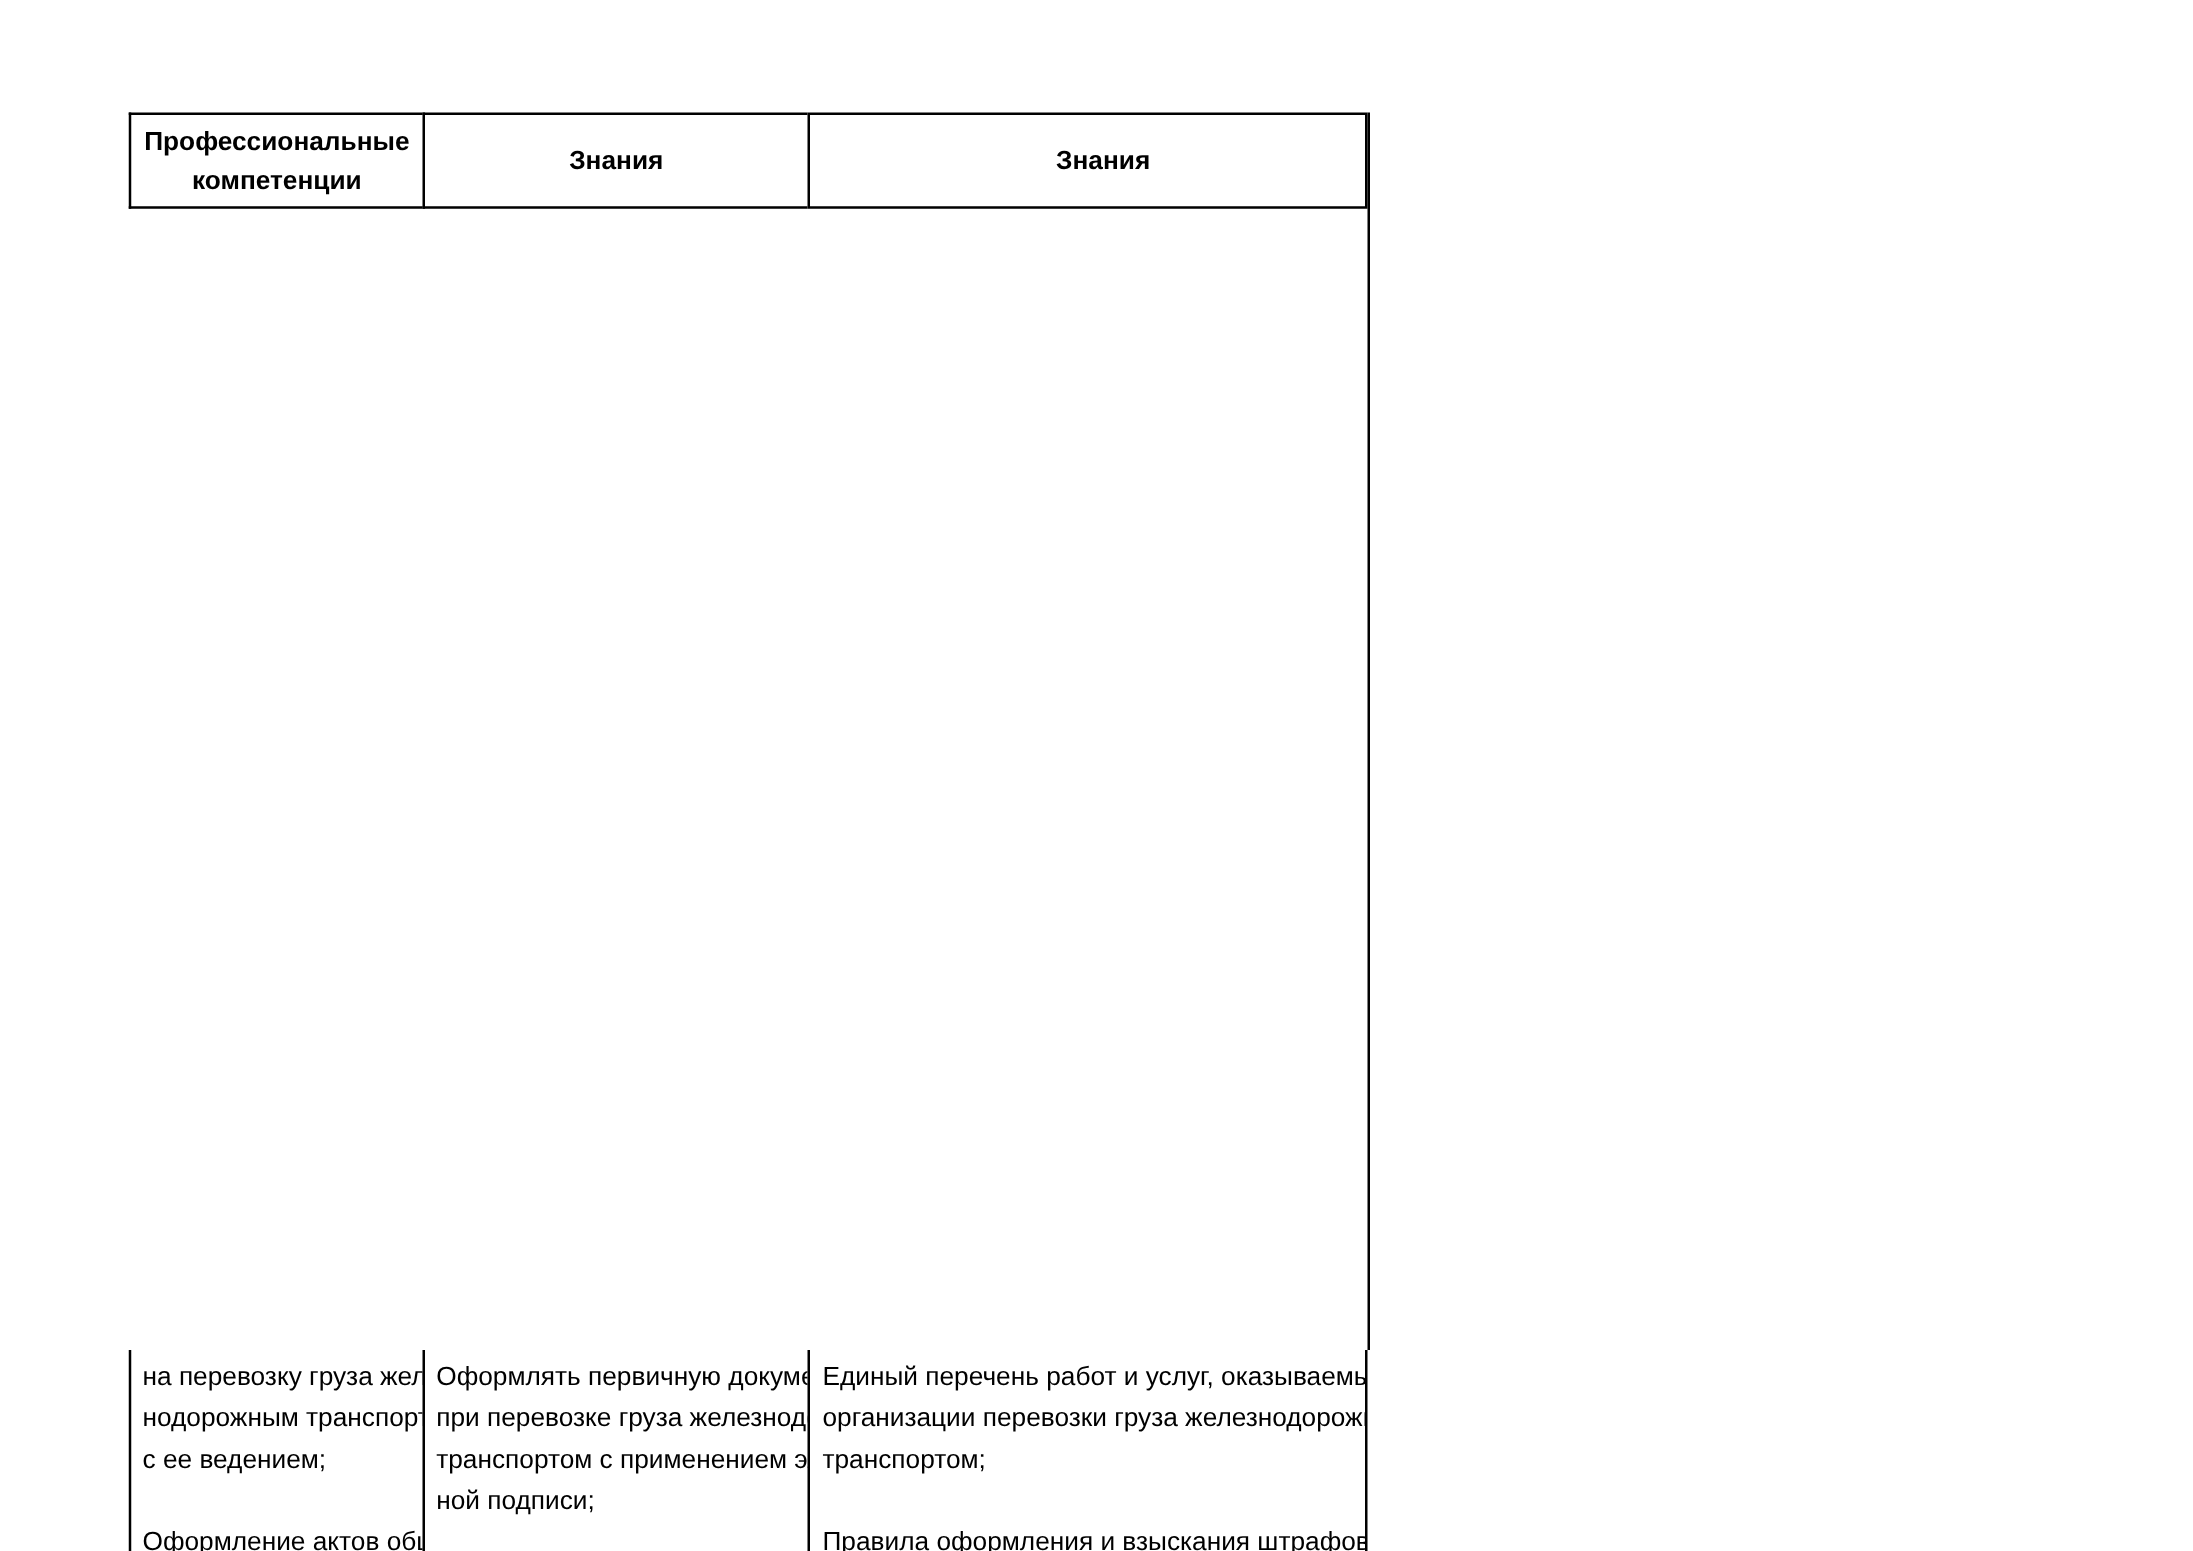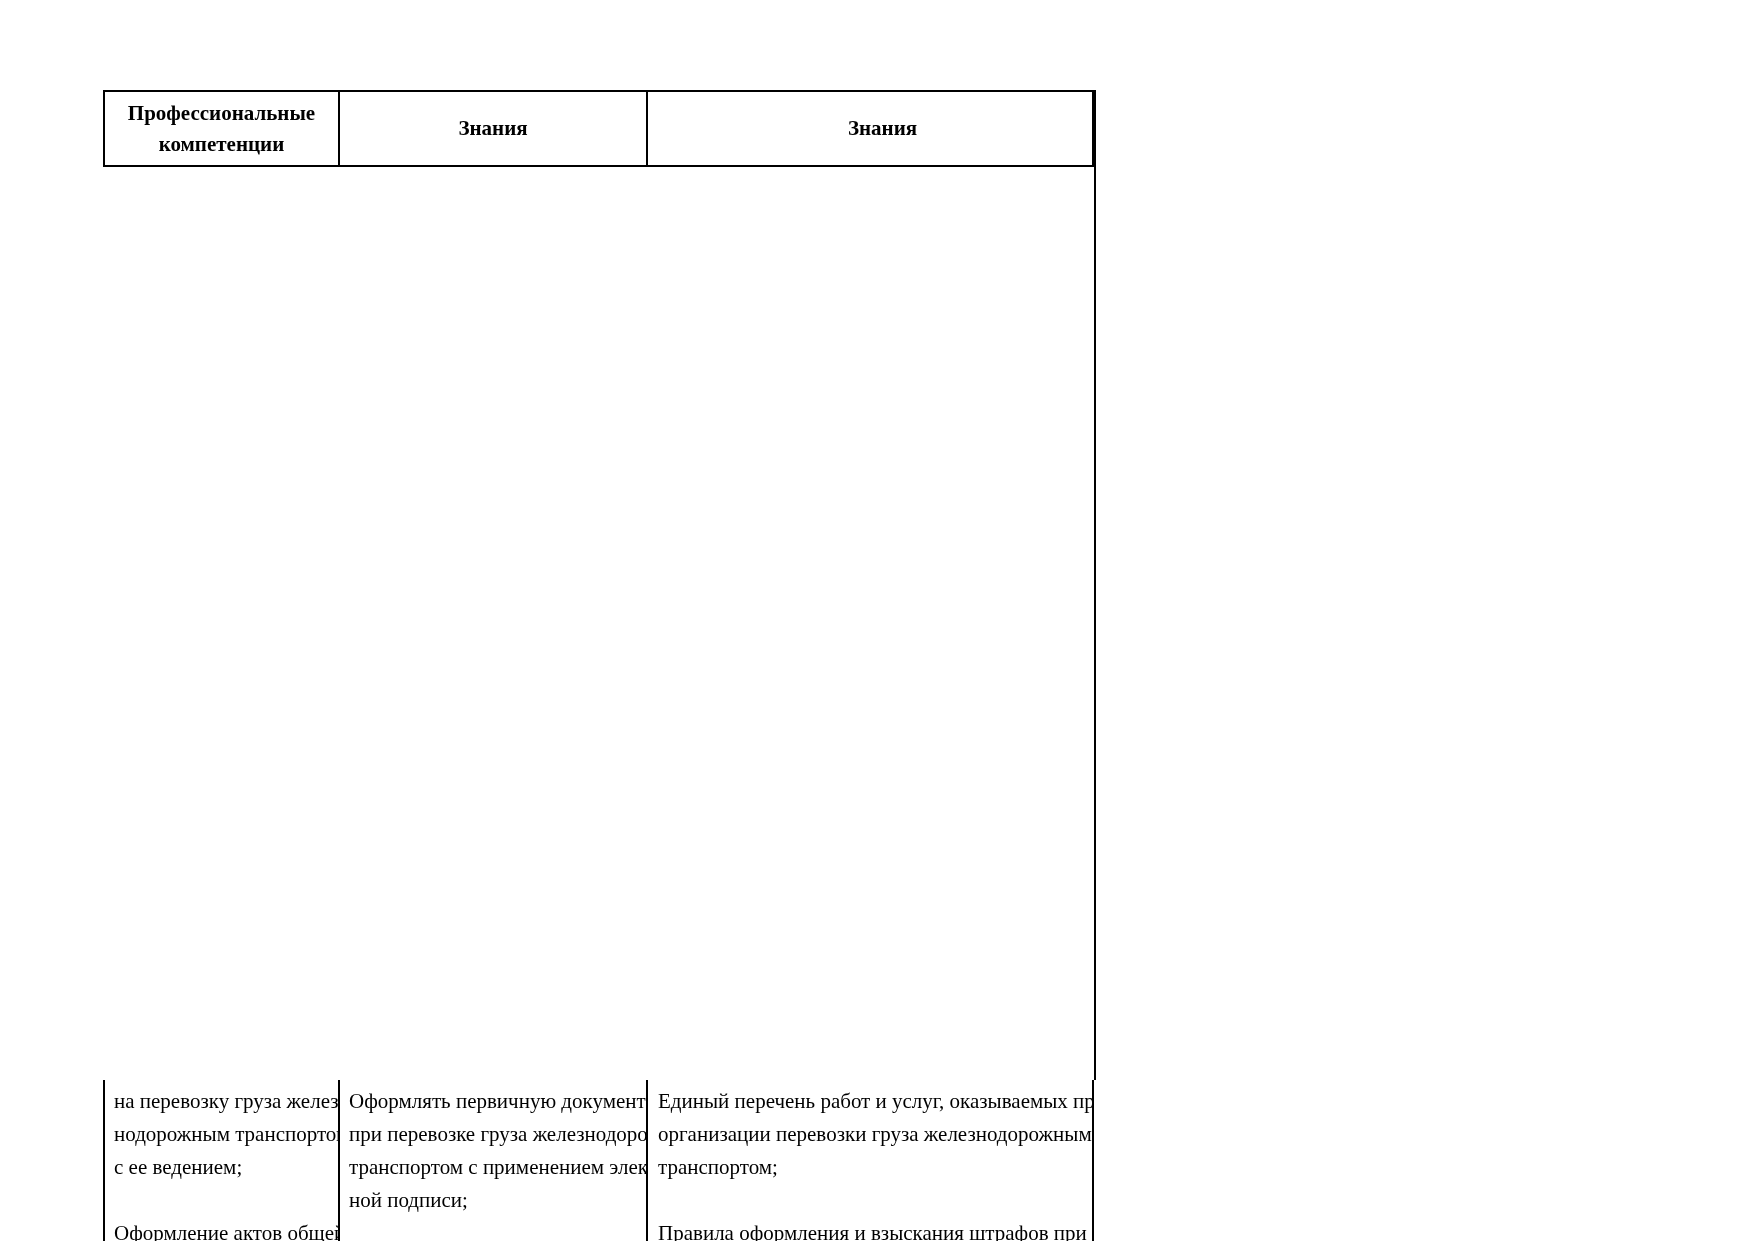--- a/index.html
+++ b/index.html
@@ -6,21 +6,21 @@
     margin: 0;
     padding: 0;
     background: #ffffff;
   }
   .page {
     position: relative;
     width: 1754px;
     height: 1241px;
     background: #ffffff;
     overflow: hidden;
-    font-family: Liberation Serif, serif;
+    font-family: Liberation Sans, sans-serif;
     color: #000000;
   }
   .tbl {
     position: absolute;
     left: 103px;
     top: 90px;
     display: grid;
     grid-template-columns: 235px 308px 448px 566px;
   }
   .tbl > div {

